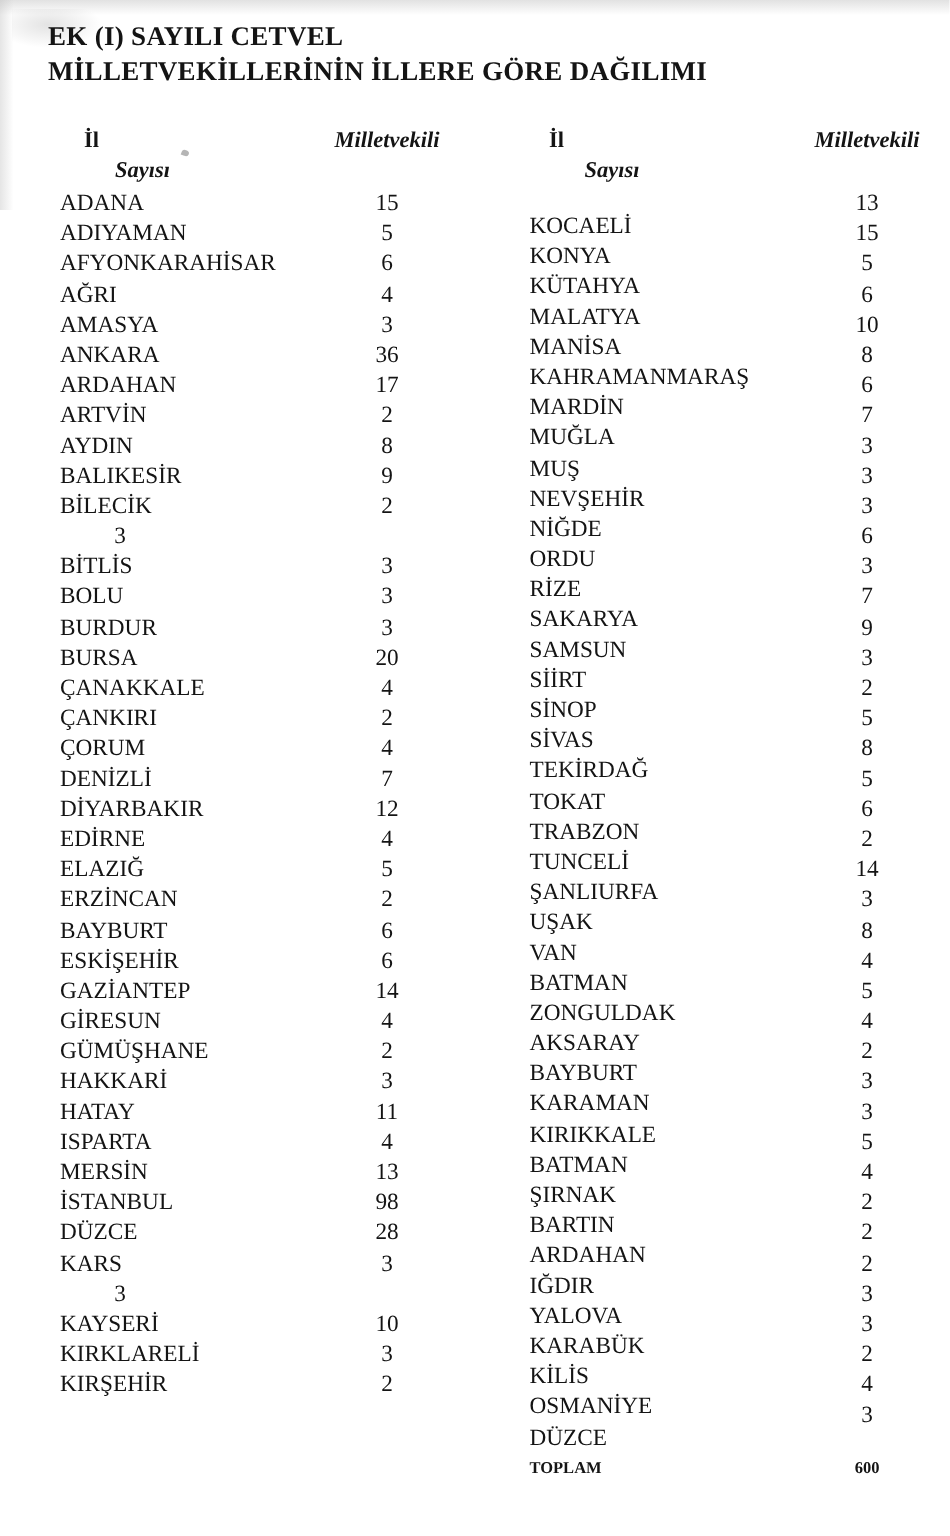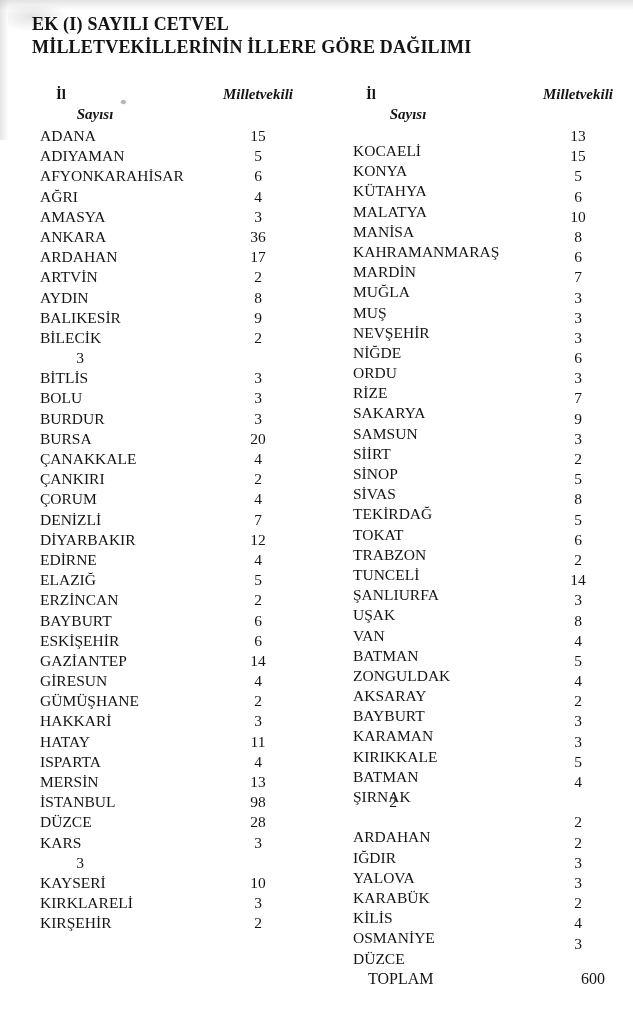--- a/index.html
+++ b/index.html
@@ -66,24 +66,23 @@
   .hdr-sub { margin-bottom: 2px; flex-direction: column; }
 
   .row { display: flex; height: 20.2px; font-size: 15.5px; line-height: 20.2px; }
   .col-left  .name { width: 178px; }
   .col-right .name { width: 185px; margin-top: 15px; }
   .num { width: 80px; text-align: center; }
 
   .total-row {
     display: flex;
     margin-top: 15px;
-    font-weight: normal;
-    font-size: 16px;
+    font-weight: bold;
+    font-size: 11px;
     line-height: 20px;
-    justify-content: flex-end;
   }
   .col-right .total-label { width: 185px; }
   .col-right .total-num { width: 80px; text-align: center; }
 </style>
 </head>
 <body>
 
 <div class="page">
 
   <div class="scan-edge-top"></div>
@@ -477,20 +476,21 @@
     <span class="name">BATMAN</span>
     <span class="num">5</span>
   </div>
 
   <div class="row">
     <span class="name">ŞIRNAK</span>
     <span class="num">4</span>
   </div>
 
   <div class="row">
+    <span class="name">BARTIN</span>
     <span class="num">2</span>
   </div>
 
   <div class="row">
     <span class="name">ARDAHAN</span>
     <span class="num">2</span>
   </div>
 
   <div class="row">
     <span class="name">IĞDIR</span>

